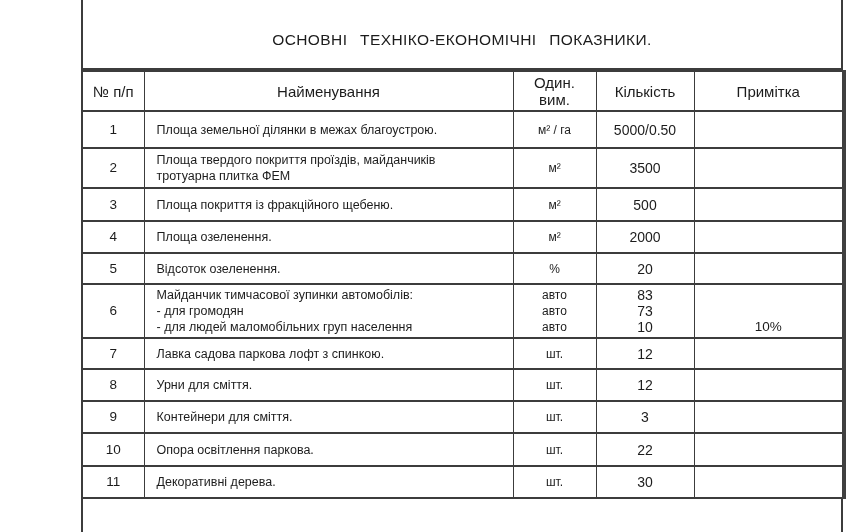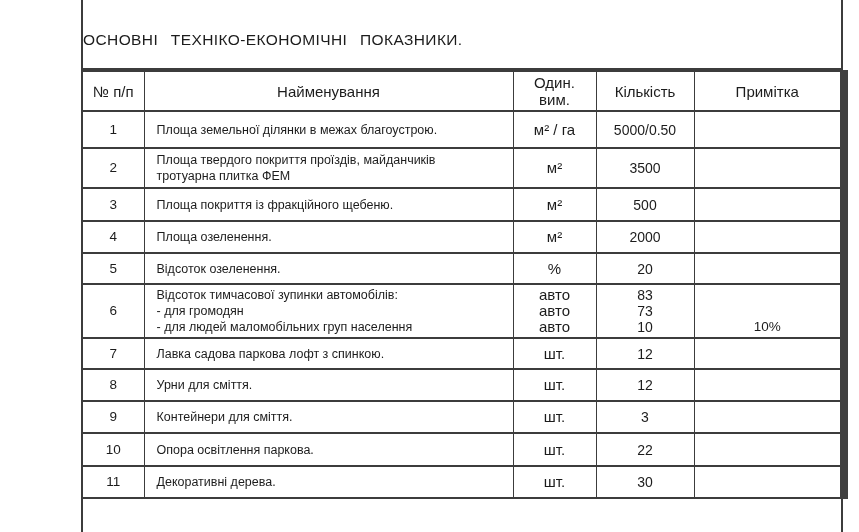--- a/index.html
+++ b/index.html
@@ -11,32 +11,32 @@
     font-family:"Liberation Sans","DejaVu Sans",sans-serif;
     color:#1c1c1c;
   }
   .sheet{position:absolute;left:81px;top:0;width:762px;}
   .title-row{
     box-sizing:border-box;
     height:70px;
     border-left:2px solid #3c3c3c;
     border-right:2px solid #3c3c3c;
     border-bottom:2px solid #3c3c3c;
-    display:flex;align-items:center;justify-content:flex-start;
+    display:flex;align-items:center;justify-content:center;
     font-size:15.5px;
     letter-spacing:0.4px;
     word-spacing:8px;
     padding-top:12px;
   }
   table.main{
     border-collapse:collapse;
     table-layout:fixed;
     width:762px;
     border-left:2px solid #3c3c3c;
-    border-right:8px solid #404040;
+    border-right:4px solid #404040;
   }
   col.c-num{width:62px;}
   col.c-name{width:369px;}
   col.c-unit{width:83px;}
   col.c-qty{width:98px;}
   col.c-note{width:150px;}
   th,td{
     box-sizing:border-box;
     border-left:1px solid #3c3c3c;
     border-right:1px solid #3c3c3c;
@@ -44,21 +44,21 @@
     border-bottom:2px solid #3c3c3c;
     vertical-align:middle;
     text-align:center;
     padding:2px 4px;
     font-size:13px;
   }
   thead tr{height:40px;}
   thead th{font-size:15px;font-weight:normal;}
   .th-unit{white-space:pre-line;line-height:17px;}
   td.cell-name{text-align:left;padding-left:12px;font-size:12.5px;}
-  td.cell-unit{font-size:15px;margin-top:40px;}
+  td.cell-unit{font-size:12px;margin-top:40px;}
   td.cell-qty{font-size:14px;}
   td.cell-num{font-size:13.5px;}
   td.cell-note{font-size:13.5px;}
   .line{line-height:16px;}
   tbody tr:nth-child(1){height:37px;}
   tbody tr:nth-child(2){height:40px;}
   tbody tr:nth-child(3){height:33px;}
   tbody tr:nth-child(4){height:32px;}
   tbody tr:nth-child(5){height:31px;}
   tbody tr:nth-child(6){height:52px;}
@@ -183,21 +183,21 @@
             <td class="cell-qty">
               <div class="line">20</div>
             </td>
             <td class="cell-note"></td>
           </tr>
           <tr>
             <td class="cell-num">
               <div class="line">6</div>
             </td>
             <td class="cell-name">
-              <div class="line">Відсоток тимчасової зупинки автомобілів:</div>
+              <div class="line">Майданчик тимчасової зупинки автомобілів:</div>
               <div class="line">- для громодян</div>
               <div class="line">- для людей маломобільних груп населення</div>
             </td>
             <td class="cell-unit">
               <div class="line">авто</div>
               <div class="line">авто</div>
               <div class="line">авто</div>
             </td>
             <td class="cell-qty">
               <div class="line">83</div>

